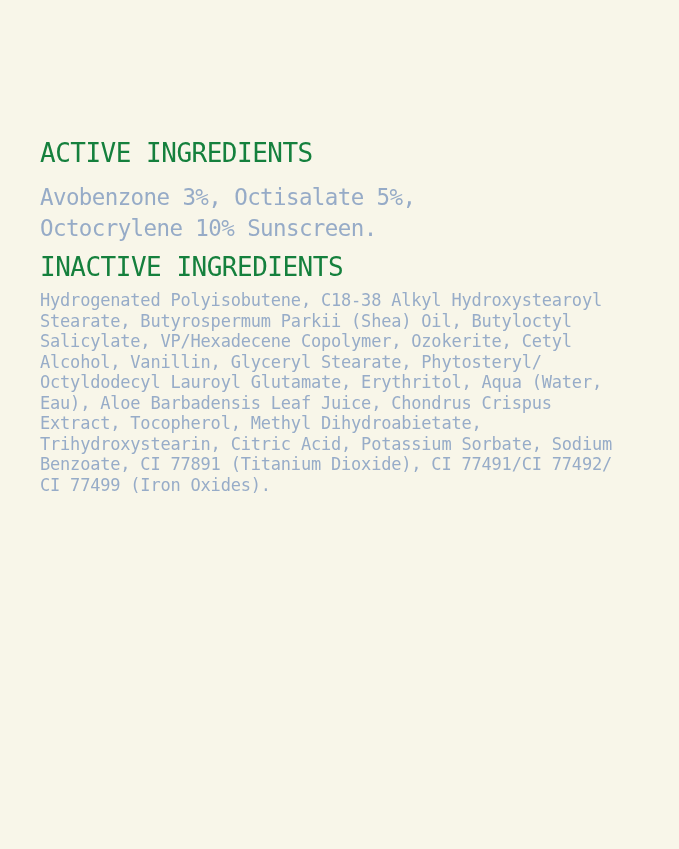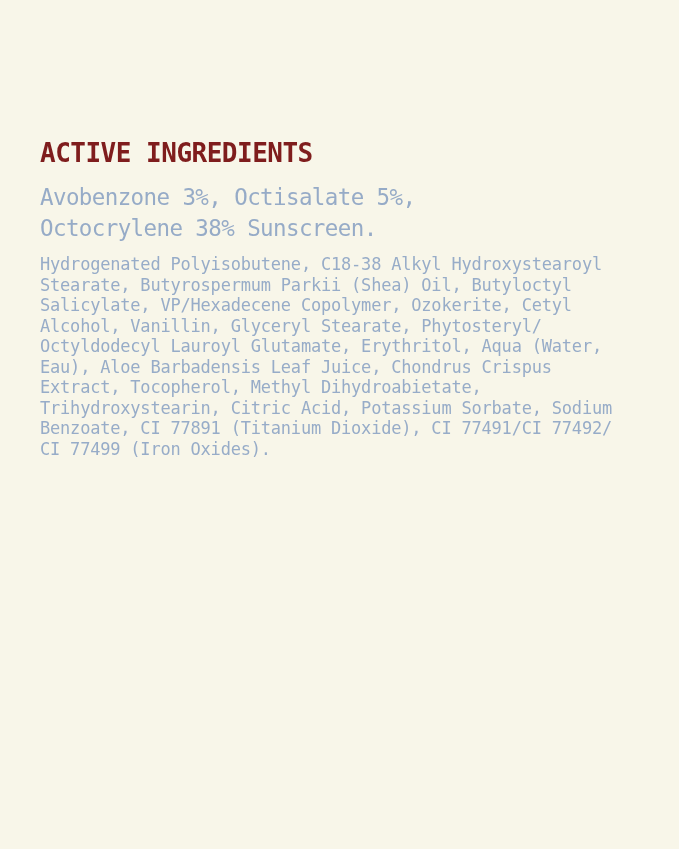--- a/index.html
+++ b/index.html
@@ -16,23 +16,23 @@
   .label-panel {
     position: absolute;
     left: 40px;
     top: 140px;
     width: 600px;
   }
   .section-heading {
     margin: 0;
     font-size: 26px;
     line-height: 26px;
-    font-weight: bold;
+    font-weight: normal;
     letter-spacing: -0.5px;
-    color: #7f1d1d;
+    color: #15803d;
   }
   .active-text {
     margin: 16px 0 0 0;
     font-size: 22.5px;
     line-height: 31px;
     letter-spacing: -0.6px;
     color: #96ABC7;
     white-space: pre-line;
   }
   .inactive-heading {
@@ -46,22 +46,23 @@
     color: #97ACC8;
     white-space: pre-line;
   }
 </style>
 </head>
 <body>
 
 <div class="label-panel">
   <h1 class="section-heading">ACTIVE INGREDIENTS</h1>
   <p class="active-text">Avobenzone 3%, Octisalate 5%,
-Octocrylene 38% Sunscreen.</p>
+Octocrylene 10% Sunscreen.</p>
 
+  <h1 class="section-heading inactive-heading">INACTIVE INGREDIENTS</h1>
   <p class="inactive-text">Hydrogenated Polyisobutene, C18-38 Alkyl Hydroxystearoyl
 Stearate, Butyrospermum Parkii (Shea) Oil, Butyloctyl
 Salicylate, VP/Hexadecene Copolymer, Ozokerite, Cetyl
 Alcohol, Vanillin, Glyceryl Stearate, Phytosteryl/
 Octyldodecyl Lauroyl Glutamate, Erythritol, Aqua (Water,
 Eau), Aloe Barbadensis Leaf Juice, Chondrus Crispus
 Extract, Tocopherol, Methyl Dihydroabietate,
 Trihydroxystearin, Citric Acid, Potassium Sorbate, Sodium
 Benzoate, CI 77891 (Titanium Dioxide), CI 77491/CI 77492/
 CI 77499 (Iron Oxides).</p>

